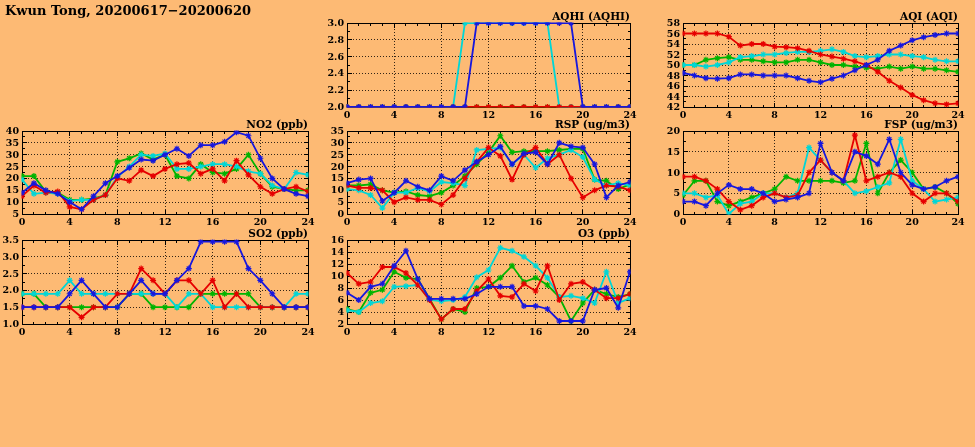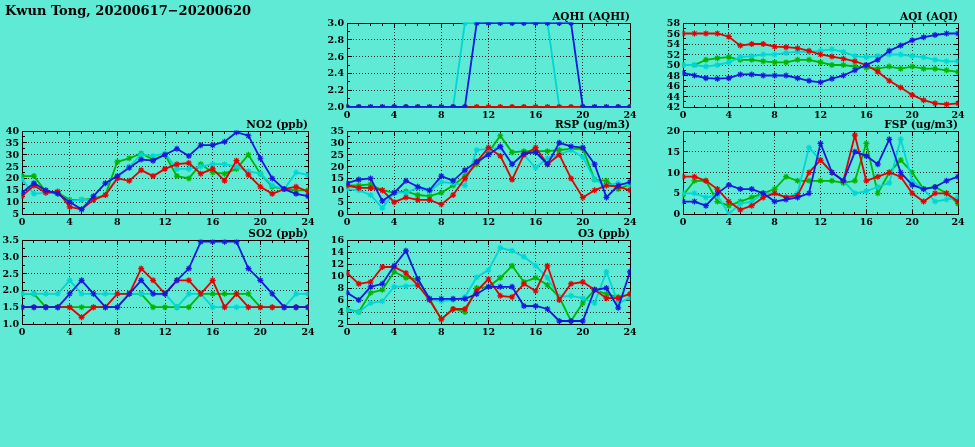--- a/index.html
+++ b/index.html
@@ -1,16 +1,16 @@
 <!DOCTYPE html>
 <html><head>
 <meta charset="utf-8">
 <style>
   html,body{margin:0;padding:0;background:#ffffff;}
-  .page{position:relative;width:975px;height:447px;background:#5eead4;overflow:hidden;
+  .page{position:relative;width:975px;height:447px;background:#fdba74;overflow:hidden;
         font-family:"DejaVu Serif",serif;}
   .page-title{position:absolute;left:5px;top:3px;font:bold 13px "DejaVu Serif",serif;color:#000;}
   svg{position:absolute;left:0;top:0;}
   .tick-label{font:bold 9.5px "DejaVu Serif",serif;fill:#000;}
   .chart-title{font:bold 10.5px "DejaVu Serif",serif;fill:#000;}
 </style>
 </head>
 <body>
 
 <div class="page">

